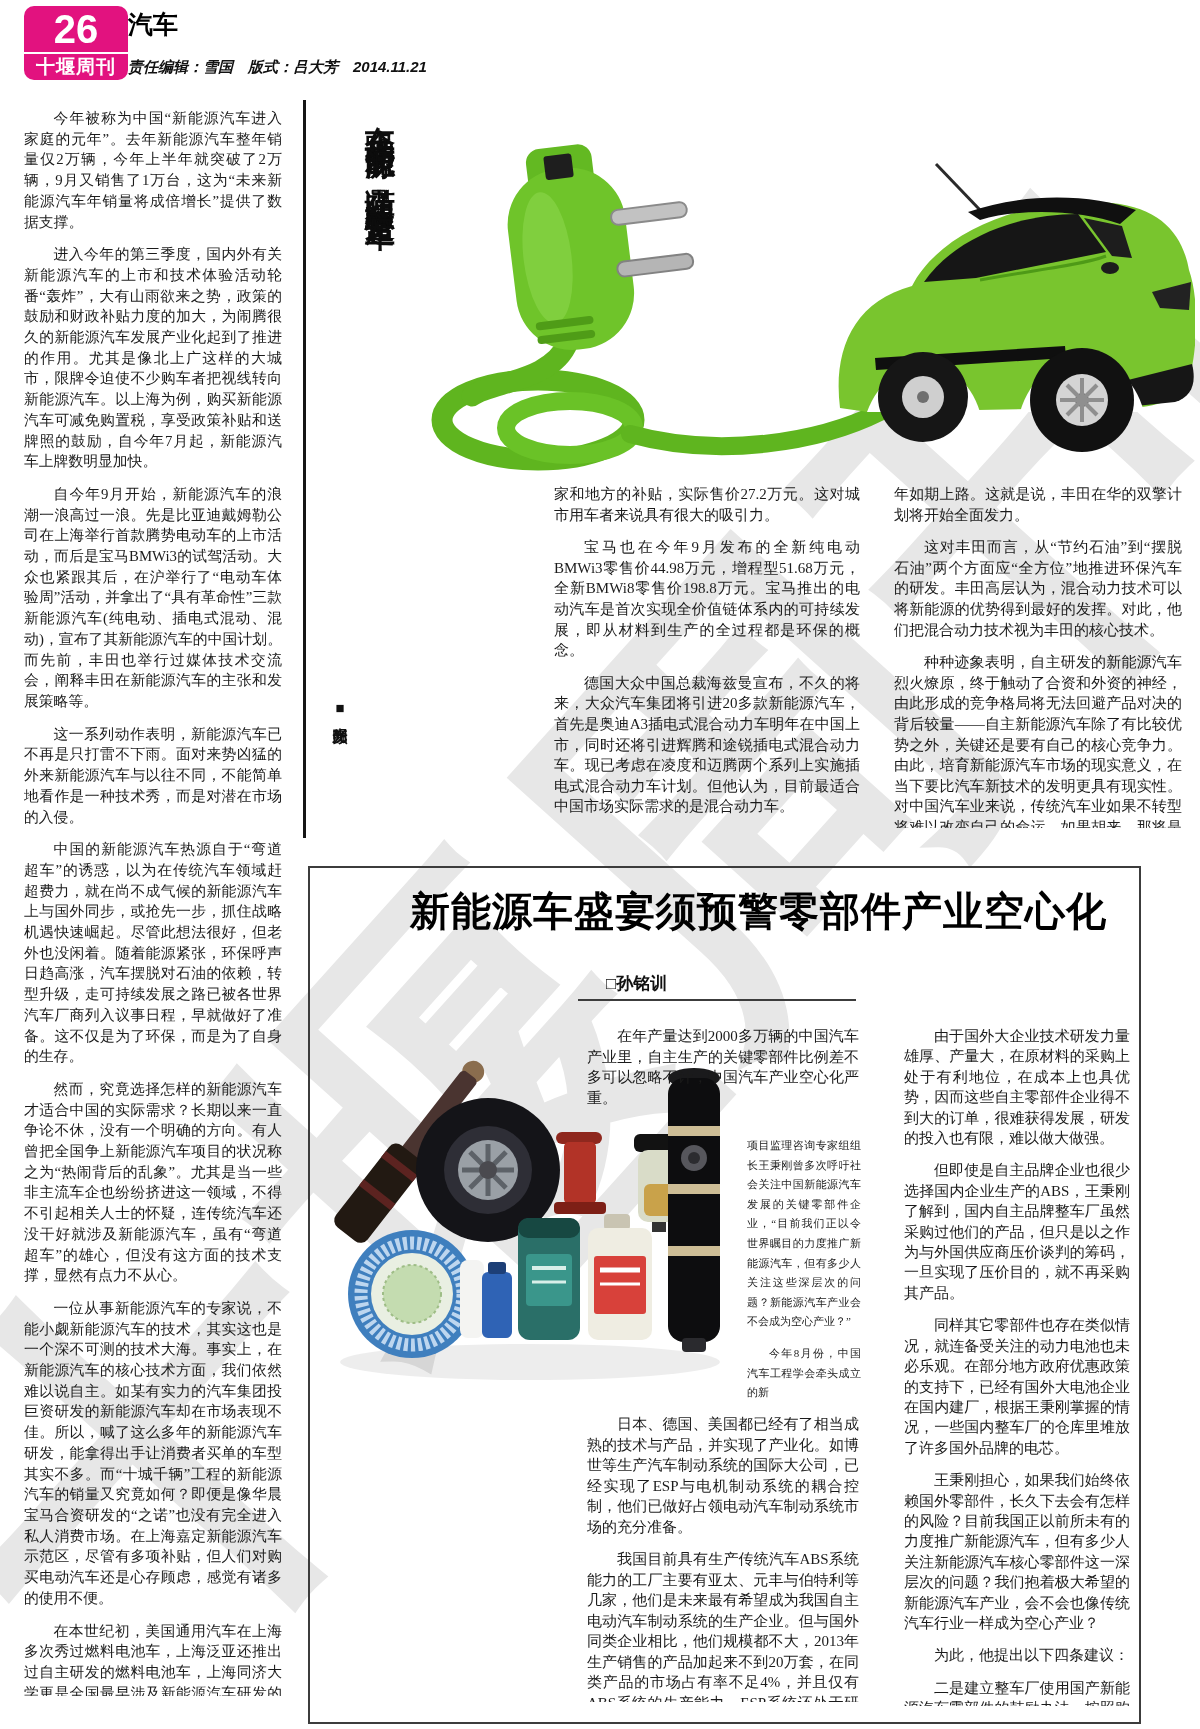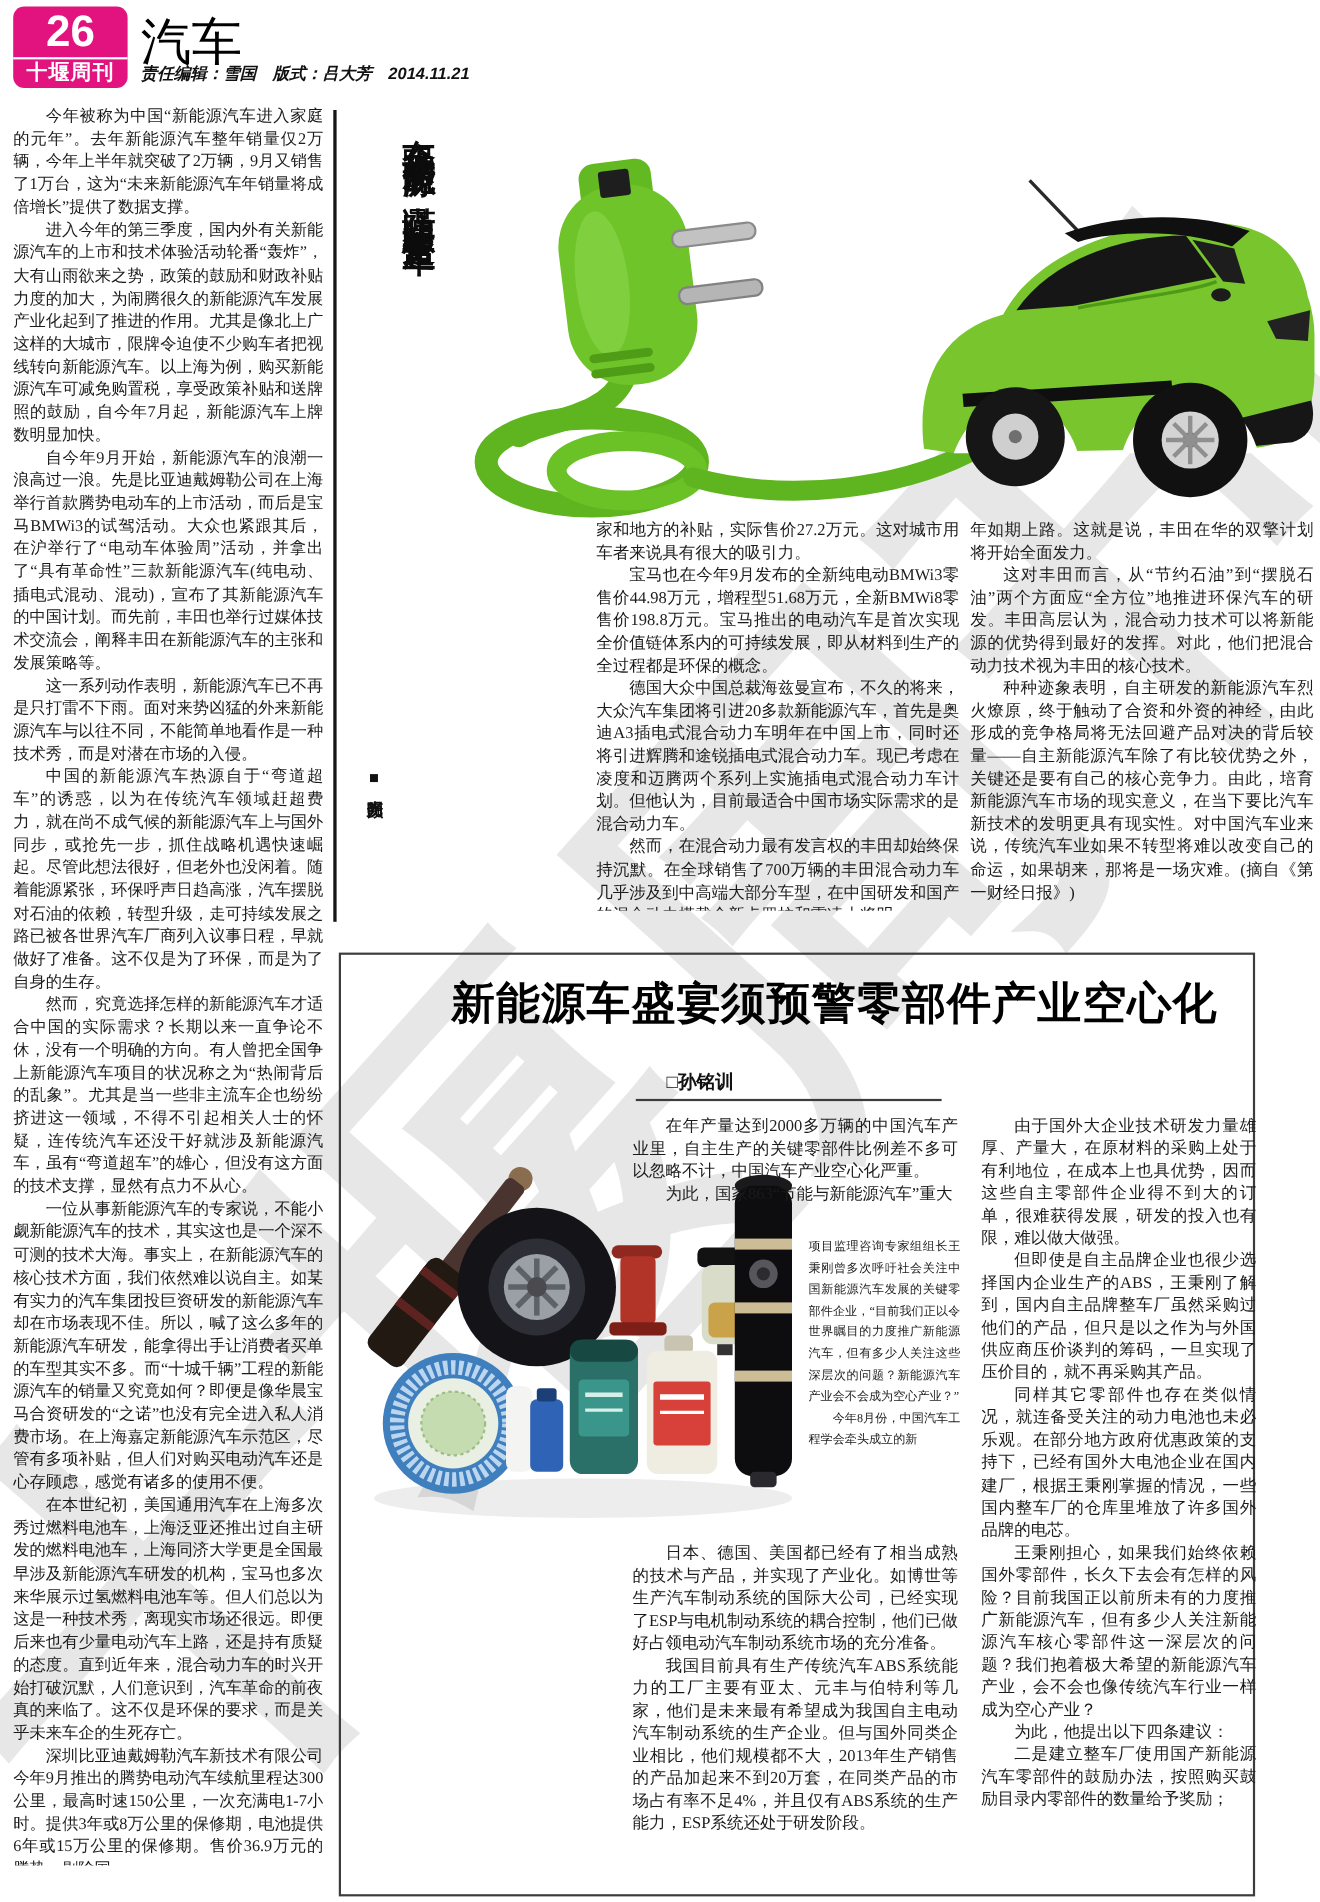--- a/index.html
+++ b/index.html
@@ -1,38 +1,38 @@
 <!DOCTYPE html>
 <html><head>
 <meta charset="utf-8">
 <style>
   html,body{margin:0;padding:0;}
   body{
     width:1200px;height:1729px;position:relative;background:#ffffff;
     font-family:"Liberation Serif","DejaVu Serif",serif;color:#1b1b1b;overflow:hidden;
   }
   .abs{position:absolute;}
-  .para{margin:0;text-indent:2em;text-align:justify;}
+  .para{margin:12px;text-indent:2em;text-align:justify;}
   .para.noindent{text-indent:0;}
   .textcol{font-size:14.8px;line-height:20.7px;overflow:hidden;}
   
   #watermark{
     left:-140px;top:1470px;font-size:430px;line-height:1;letter-spacing:14px;
     color:#e7e7e7;font-weight:bold;font-family:"Liberation Serif",serif;
     transform:rotate(-48deg);transform-origin:left top;white-space:nowrap;z-index:0;
   }
   
   #badge{
-    left:12px;top:6px;width:104px;height:74px;border-radius:10px;background:#e2127f;
+    left:24px;top:6px;width:104px;height:74px;border-radius:10px;background:#e2127f;
     color:#fff;text-align:center;font-family:"Liberation Sans",sans-serif;
   }
   #badge .num{font-size:40px;font-weight:bold;line-height:46px;}
   #badge .rule{height:2px;background:#fff;margin:0 0 2px 0;}
   #badge .mast{font-size:19px;font-weight:bold;line-height:22px;letter-spacing:1px;}
-  #section-title{left:128px;top:8px;font-size:46px;font-weight:normal;color:#000;}
+  #section-title{left:128px;top:8px;font-size:25px;font-weight:bold;color:#000;}
   #edition-info{left:128px;top:58px;font-size:15px;font-weight:bold;font-style:italic;
     font-family:"Liberation Sans",sans-serif;color:#111;}
   
   #a1-leftcol{left:12px;top:96px;width:282px;height:1600px;}
   #a1-vrule{left:303px;top:100px;width:3px;height:738px;background:#151515;}
   #a1-headline{
     left:314px;top:102px;width:86px;height:660px;writing-mode:vertical-rl;
     font-size:30px;font-weight:700;letter-spacing:4px;color:#0c0c0c;overflow:hidden;
   }
   #a1-byline{left:330px;top:700px;writing-mode:vertical-rl;font-size:15px;font-weight:bold;color:#111;}

